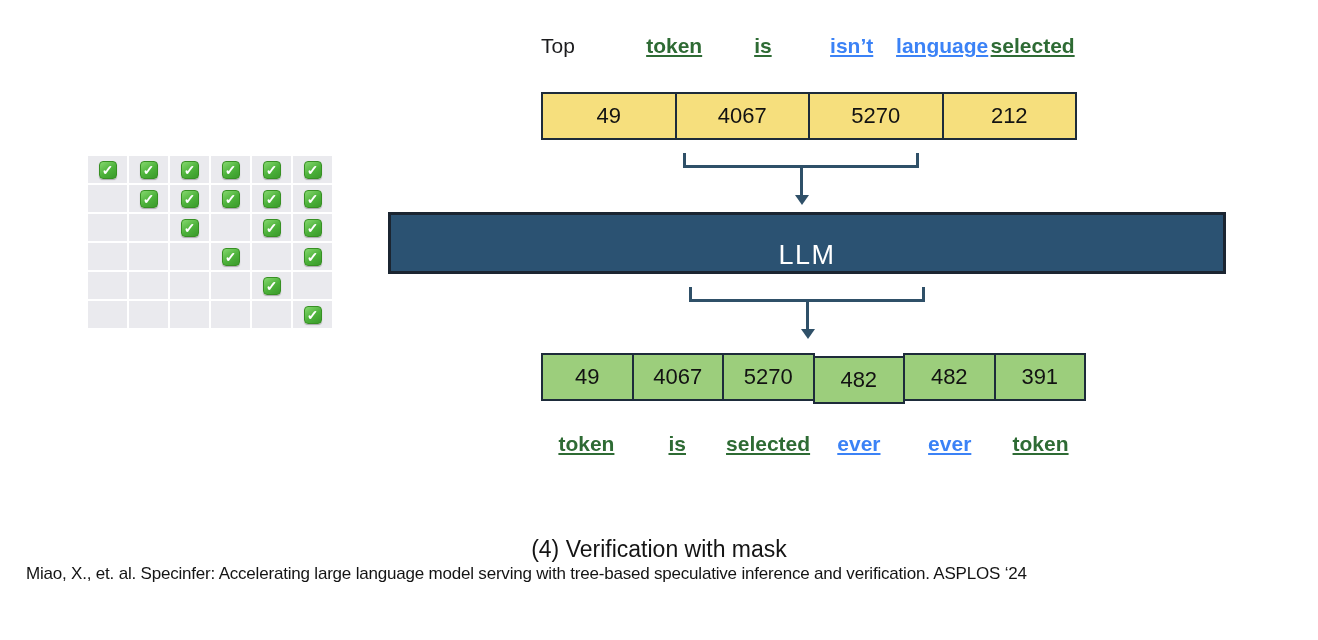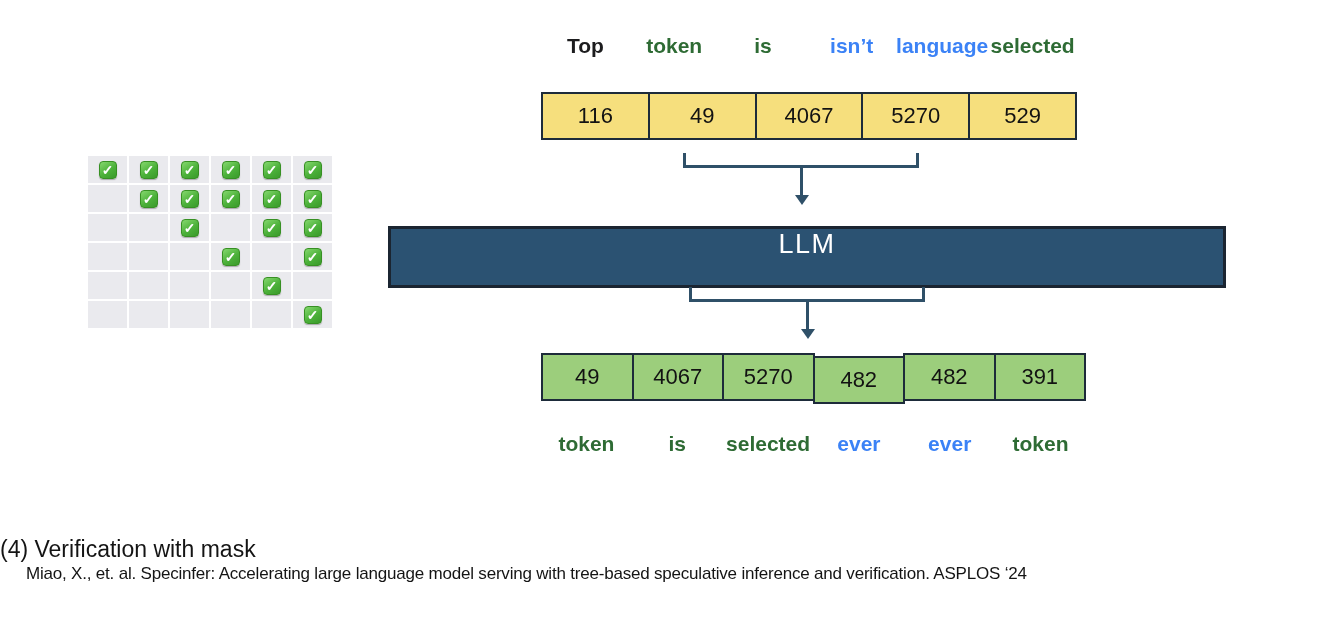--- a/index.html
+++ b/index.html
@@ -34,23 +34,23 @@
     content:"✓"; position:absolute; inset:0;
     display:flex; align-items:center; justify-content:center;
     color:#ffffff; font-size:14px; font-weight:700; line-height:1;
   }
 
   
   .word-row { position:absolute; display:flex; }
   .words-top    { left:541px; top:30px;  width:536px; height:32px; }
   .words-bottom { left:541px; top:428px; width:545px; height:32px; }
   .word-cell { flex:1; display:flex; align-items:center; justify-content:center; }
-  .words-top .word-cell:first-child { justify-content:center;font-weight:bold; }
+  .words-top .word-cell:first-child { justify-content:flex-start; }
   .word { font-size:21px; white-space:nowrap; }
-  .b { font-weight:700; }
+  .b { font-weight:700;text-decoration:underline; }
   .c-black { color:#1c1c1e; }
   .c-green { color:#2E6B34; }
   .c-red   { color:#3b82f6; }
 
   
   .token-row { position:absolute; display:flex; }
   .row-input  { left:541px; top:92px;  width:536px; height:48px; }
   .row-output { left:541px; top:353px; width:545px; height:48px; }
   .token-box {
     flex:1; position:relative;
@@ -79,30 +79,30 @@
     position:absolute; width:0; height:0;
     border-left:7px solid transparent;
     border-right:7px solid transparent;
     border-top:10px solid #2F5068;
   }
   .arrow-head-top    { left:795px; top:195px; }
   .arrow-head-bottom { left:801px; top:329px; }
 
   
   .llm {
-    position:absolute; left:388px; top:226px; width:838px; height:62px;
+    position:absolute; left:388px; top:212px; width:838px; height:62px;
     background:#2B5272; border:3px solid #1b2531;
-    display:flex; align-items:flex-start; justify-content:center;
+    display:flex; align-items:flex-end; justify-content:center;
     color:#ffffff; font-size:27px; letter-spacing:1.5px; font-weight:400;
   }
 
   
   .caption {
     position:absolute; left:0; right:0; top:536px;
-    font-size:23px; color:#141414;
+    text-align:center; font-size:23px; color:#141414;
   }
   .citation {
     position:absolute; left:26px; top:564px;
     font-size:17px; color:#141414; letter-spacing:-0.2px; white-space:nowrap;
   }
 </style>
 </head>
 <body>
 
 <div class="stage">
@@ -209,25 +209,24 @@
       </div>
       <div class="word-cell">
         <span class="word c-red b">language</span>
       </div>
       <div class="word-cell">
         <span class="word c-green b">selected</span>
       </div>
     </div>
 
   <div class="token-row row-input">
-      <div class="token-box">116</div>
       <div class="token-box">49</div>
       <div class="token-box">4067</div>
       <div class="token-box">5270</div>
-      <div class="token-box">529</div>
+      <div class="token-box">212</div>
     </div>
 
   <div class="bracket bracket-top"></div>
   <div class="arrow-line arrow-line-top"></div>
   <div class="arrow-head arrow-head-top"></div>
 
   <div class="llm">
     <span>LLM</span>
   </div>
 

